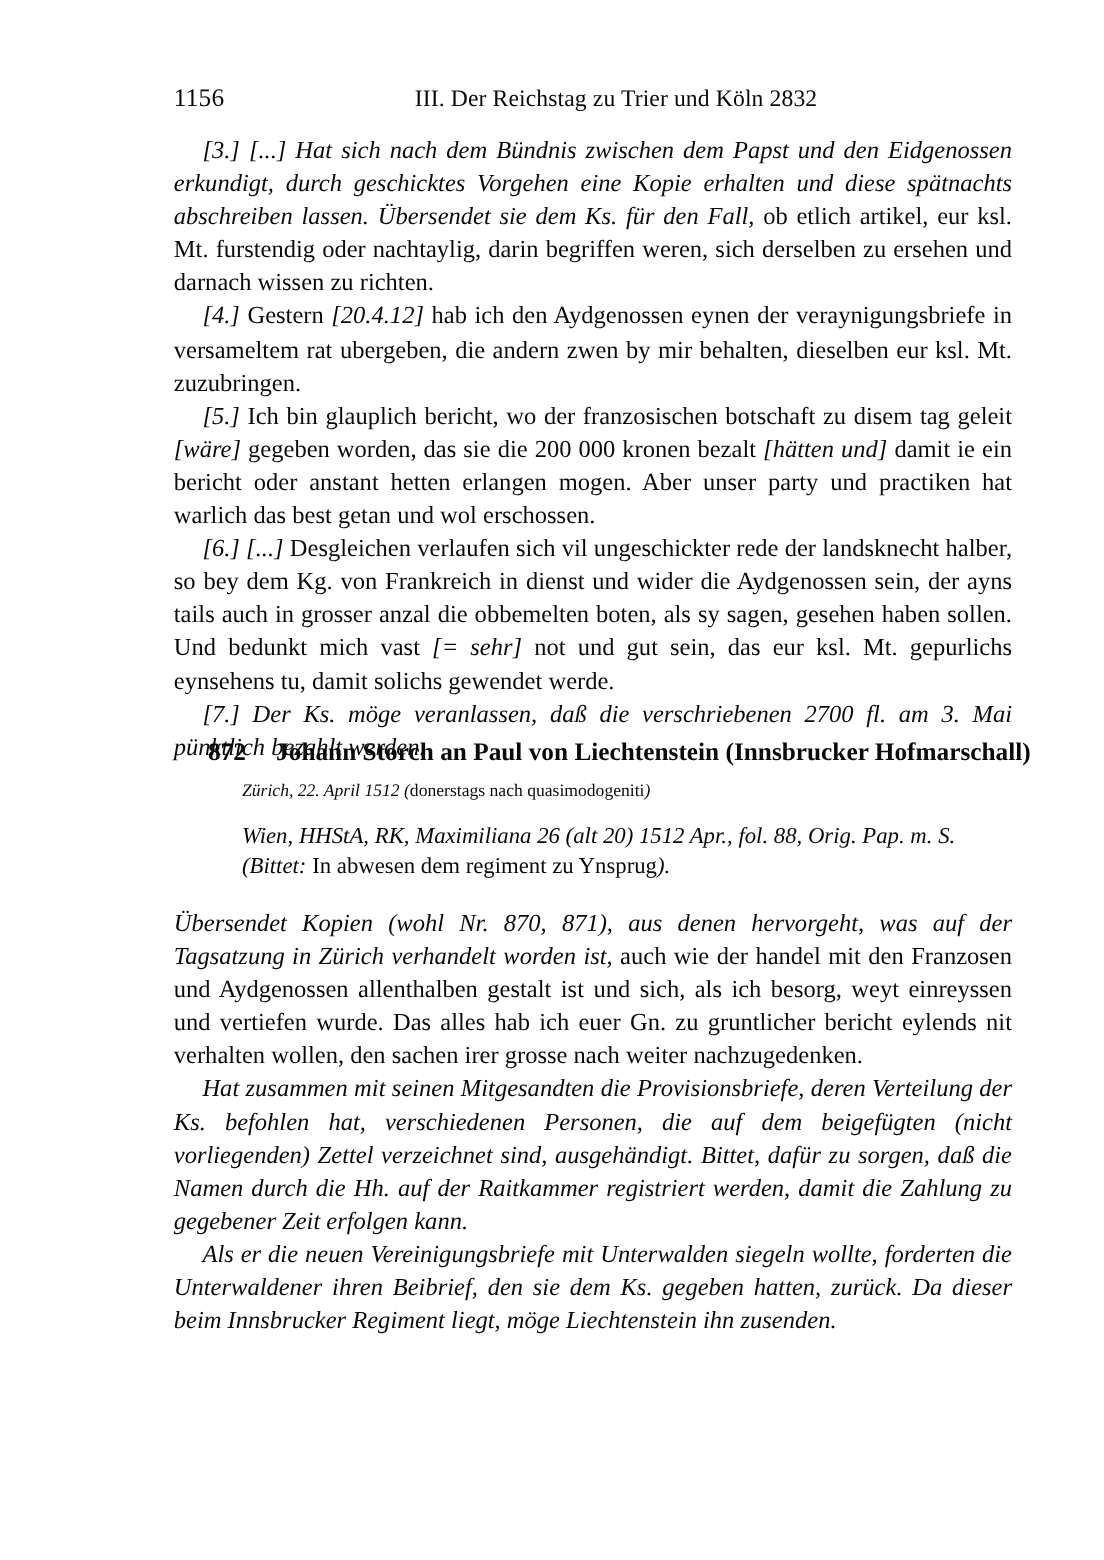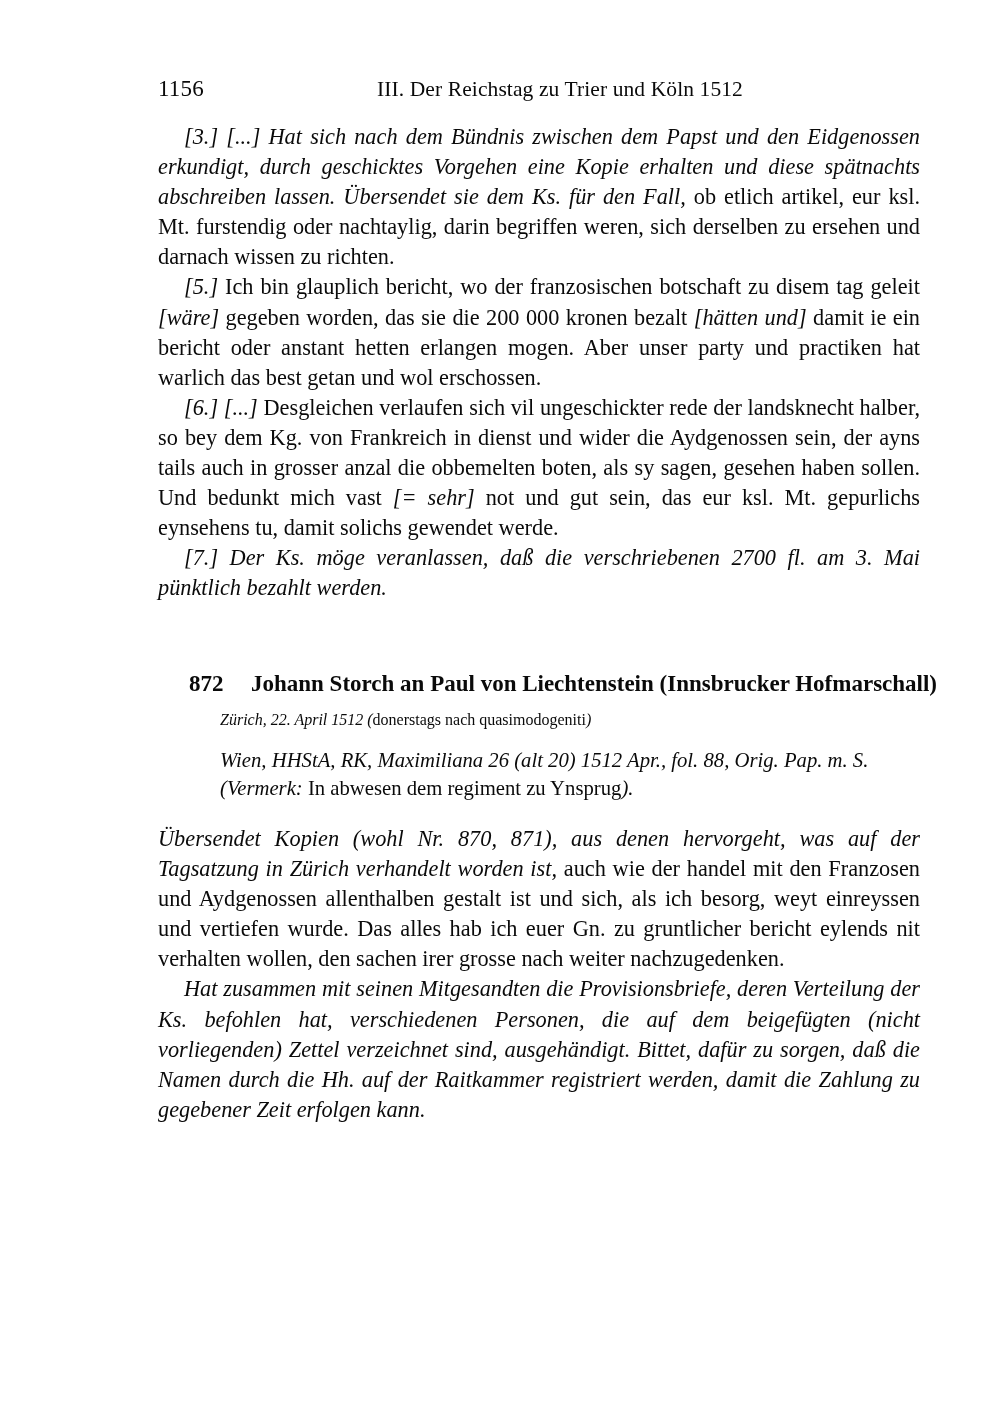--- a/index.html
+++ b/index.html
@@ -125,36 +125,38 @@
   }
   .body-lower p { margin: 0; }
 </style>
 </head>
 <body>
 
 <div class="page">
 
   <div class="running-head">
     <span class="folio">1156</span>
-    <span class="head-title">III. Der Reichstag zu Trier und Köln 1512</span>
+    <span class="head-title">III. Der Reichstag zu Trier und Köln 2832</span>
   </div>
 
   <div class="textblock">
     <p class="indent"><span class="it">[3.] [...] Hat sich nach dem Bündnis zwischen dem Papst und den Eidgenossen erkundigt, durch geschicktes Vorgehen eine Kopie erhalten und diese spätnachts abschreiben lassen. Übersendet sie dem Ks. für den Fall,</span><span class="ro"> ob etlich artikel, eur ksl. Mt. furstendig oder nachtaylig, darin begriffen weren, sich derselben zu ersehen und darnach wissen zu richten.</span></p>
+    <p class="indent"><span class="it">[4.]</span><span class="ro"> Gestern </span><span class="it">[20.4.12]</span><span class="ro"> hab ich den Aydgenossen eynen der veraynigungsbriefe in versameltem rat ubergeben, die andern zwen by mir behalten, dieselben eur ksl. Mt. zuzubringen.</span></p>
     <p class="indent"><span class="it">[5.]</span><span class="ro"> Ich bin glauplich bericht, wo der franzosischen botschaft zu disem tag geleit </span><span class="it">[wäre]</span><span class="ro"> gegeben worden, das sie die 200 000 kronen bezalt </span><span class="it">[hätten und]</span><span class="ro"> damit ie ein bericht oder anstant hetten erlangen mogen. Aber unser party und practiken hat warlich das best getan und wol erschossen.</span></p>
     <p class="indent"><span class="it">[6.] [...]</span><span class="ro"> Desgleichen verlaufen sich vil ungeschickter rede der landsknecht halber, so bey dem Kg. von Frankreich in dienst und wider die Aydgenossen sein, der ayns tails auch in grosser anzal die obbemelten boten, als sy sagen, gesehen haben sollen. Und bedunkt mich vast </span><span class="it">[= sehr]</span><span class="ro"> not und gut sein, das eur ksl. Mt. gepurlichs eynsehens tu, damit solichs gewendet werde.</span></p>
     <p class="indent"><span class="it">[7.] Der Ks. möge veranlassen, daß die verschriebenen 2700 fl. am 3. Mai pünktlich bezahlt werden.</span></p>
   </div>
 
   <div class="record-head">
     <div class="record-title-row">
       <span class="record-no">872</span><span class="record-title">Johann Storch an Paul von Liechtenstein (Innsbrucker Hofmarschall)</span>
     </div>
     <div class="record-date"><span>Zürich, 22. April 1512 (</span><span class="ro">donerstags nach quasimodogeniti</span><span>)</span></div>
-    <div class="record-source"><span>Wien, HHStA, RK, Maximiliana 26 (alt 20) 1512 Apr., fol. 88, Orig. Pap. m. S.</span> <span>(Vermerk:</span><span class="ro"> In abwesen dem regiment zu Ynsprug</span><span>).</span></div>
+    <div class="record-source"><span>Wien, HHStA, RK, Maximiliana 26 (alt 20) 1512 Apr., fol. 88, Orig. Pap. m. S.</span> <span>(Bittet:</span><span class="ro"> In abwesen dem regiment zu Ynsprug</span><span>).</span></div>
   </div>
 
   <div class="body-lower">
     <p class="noindent"><span class="it">Übersendet Kopien (wohl Nr. 870, 871), aus denen hervorgeht, was auf der Tagsatzung in Zürich verhandelt worden ist,</span><span class="ro"> auch wie der handel mit den Franzosen und Aydgenossen allenthalben gestalt ist und sich, als ich besorg, weyt einreyssen und vertiefen wurde. Das alles hab ich euer Gn. zu gruntlicher bericht eylends nit verhalten wollen, den sachen irer grosse nach weiter nachzugedenken.</span></p>
     <p class="indent"><span class="it">Hat zusammen mit seinen Mitgesandten die Provisionsbriefe, deren Verteilung der Ks. befohlen hat, verschiedenen Personen, die auf dem beigefügten (nicht vorliegenden) Zettel verzeichnet sind, ausgehändigt. Bittet, dafür zu sorgen, daß die Namen durch die Hh. auf der Raitkammer registriert werden, damit die Zahlung zu gegebener Zeit erfolgen kann.</span></p>
+    <p class="indent"><span class="it">Als er die neuen Vereinigungsbriefe mit Unterwalden siegeln wollte, forderten die Unterwaldener ihren Beibrief, den sie dem Ks. gegeben hatten, zurück. Da dieser beim Innsbrucker Regiment liegt, möge Liechtenstein ihn zusenden.</span></p>
   </div>
 
 </div>
 
 </body></html>

